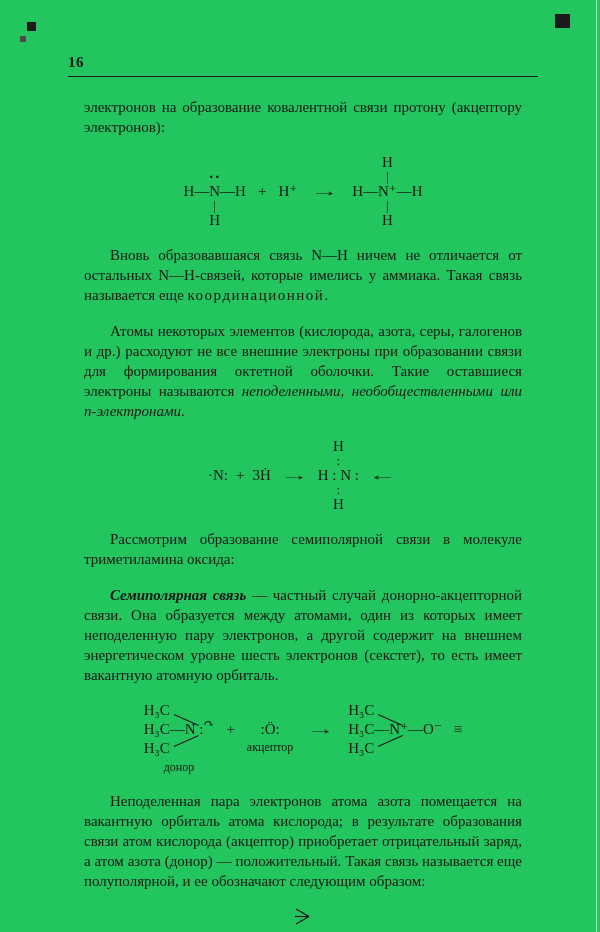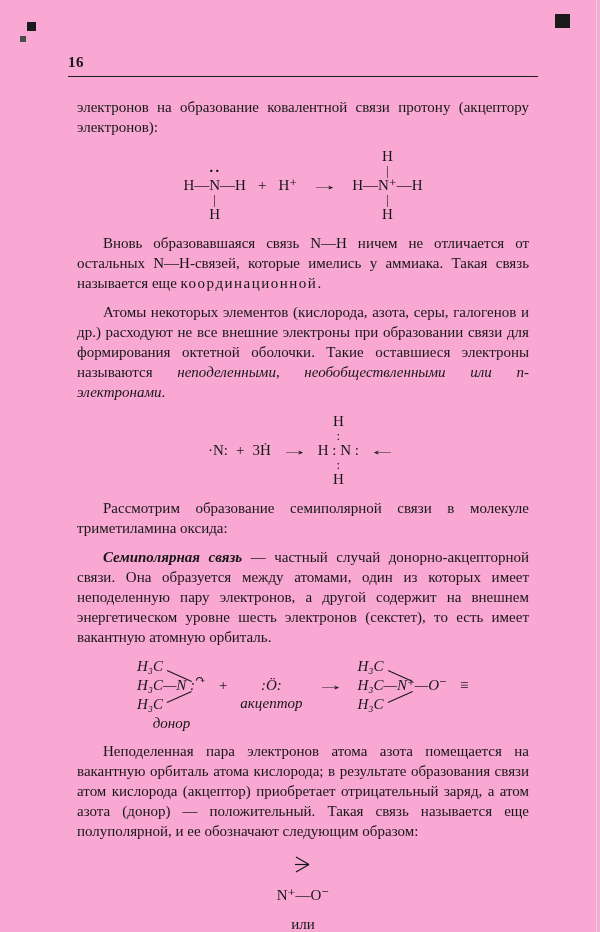--- a/index.html
+++ b/index.html
@@ -1,30 +1,30 @@
 <!DOCTYPE html>
 <html><head>
 <meta charset="utf-8">
 <style>
   html,body{margin:0;padding:0;}
   body{
     width:600px;height:932px;background:#ffffff;
     font-family:"Liberation Serif","DejaVu Serif","DejaVu Sans",serif;
     color:#161616;
   }
-  .page{position:relative;width:600px;height:932px;background:#f9a8d4;overflow:hidden;}
+  .page{position:relative;width:600px;height:932px;background:#22c55e;overflow:hidden;}
   .corner{position:absolute;background:#1b1b1b;}
   .mark1{left:27px;top:22px;width:9px;height:9px;}
   .mark2{left:20px;top:36px;width:6px;height:6px;background:#4a4a4a;}
   .mark3{right:30px;top:14px;width:15px;height:14px;}
   .edge-line{position:absolute;right:3px;top:0;width:1px;height:100%;background:#d8d8d2;}
   .content{position:absolute;left:68px;right:62px;top:54px;}
   .pagenum{font-size:15px;font-weight:bold;letter-spacing:.5px;}
   .rule{border-bottom:1.7px solid #1c1c1c;margin-top:5px;margin-bottom:20px;}
-  p.para{margin:9px;font-size:15px;line-height:20px;text-align:justify;text-indent:26px;}
+  p.para{margin:16px;font-size:15px;line-height:20px;text-align:justify;text-indent:26px;}
   p.noind{text-indent:0;}
   .it{font-style:italic;}
   .bi{font-weight:bold;font-style:italic;}
   .sp{letter-spacing:1.5px;}
   
   .formula{display:flex;align-items:center;justify-content:center;gap:12px;
            margin:10px 0;font-size:15px;}
   .mol{display:flex;flex-direction:column;align-items:center;}
   .mrow{height:18px;line-height:18px;white-space:pre;}
   .mrow.dots{height:10px;line-height:10px;font-weight:bold;letter-spacing:1px;}
@@ -34,26 +34,26 @@
   .arrow{display:inline-block;transform:scaleX(1.9);margin:0 8px;}
   .flabel{font-size:14.5px;line-height:18px;text-align:left;}
   
   .fcol{display:flex;flex-direction:column;align-items:center;}
   .mol3{position:relative;text-align:left;}
   .m3row{height:19px;line-height:19px;white-space:pre;}
   .diag{position:absolute;height:1.2px;background:#161616;transform-origin:left center;}
   .d1{left:30px;top:13px;width:27px;transform:rotate(24deg);}
   .d2{left:30px;top:45px;width:27px;transform:rotate(-24deg);}
   .curve{display:inline-block;transform:translateY(-6px);font-size:13px;}
-  .sublabel{font-size:15px;line-height:16px;margin-top:1px;text-align:right;}
+  .sublabel{font-size:12px;line-height:16px;margin-top:1px;text-align:right;}
   .lab-pad{padding-bottom:17px;}
   .fan{display:inline-flex;align-items:center;margin-right:1px;}
   .or{margin:0 20px;}
   .f2{gap:8px;}
-  .f3{font-style:italic;}
+  .f3{}
   .f4{margin:14px 0;flex-direction:column;}
 </style>
 </head>
 <body>
 
 <div class="page">
   <div class="corner mark1"></div>
   <div class="corner mark2"></div>
   <div class="corner mark3"></div>
   <div class="edge-line"></div>

